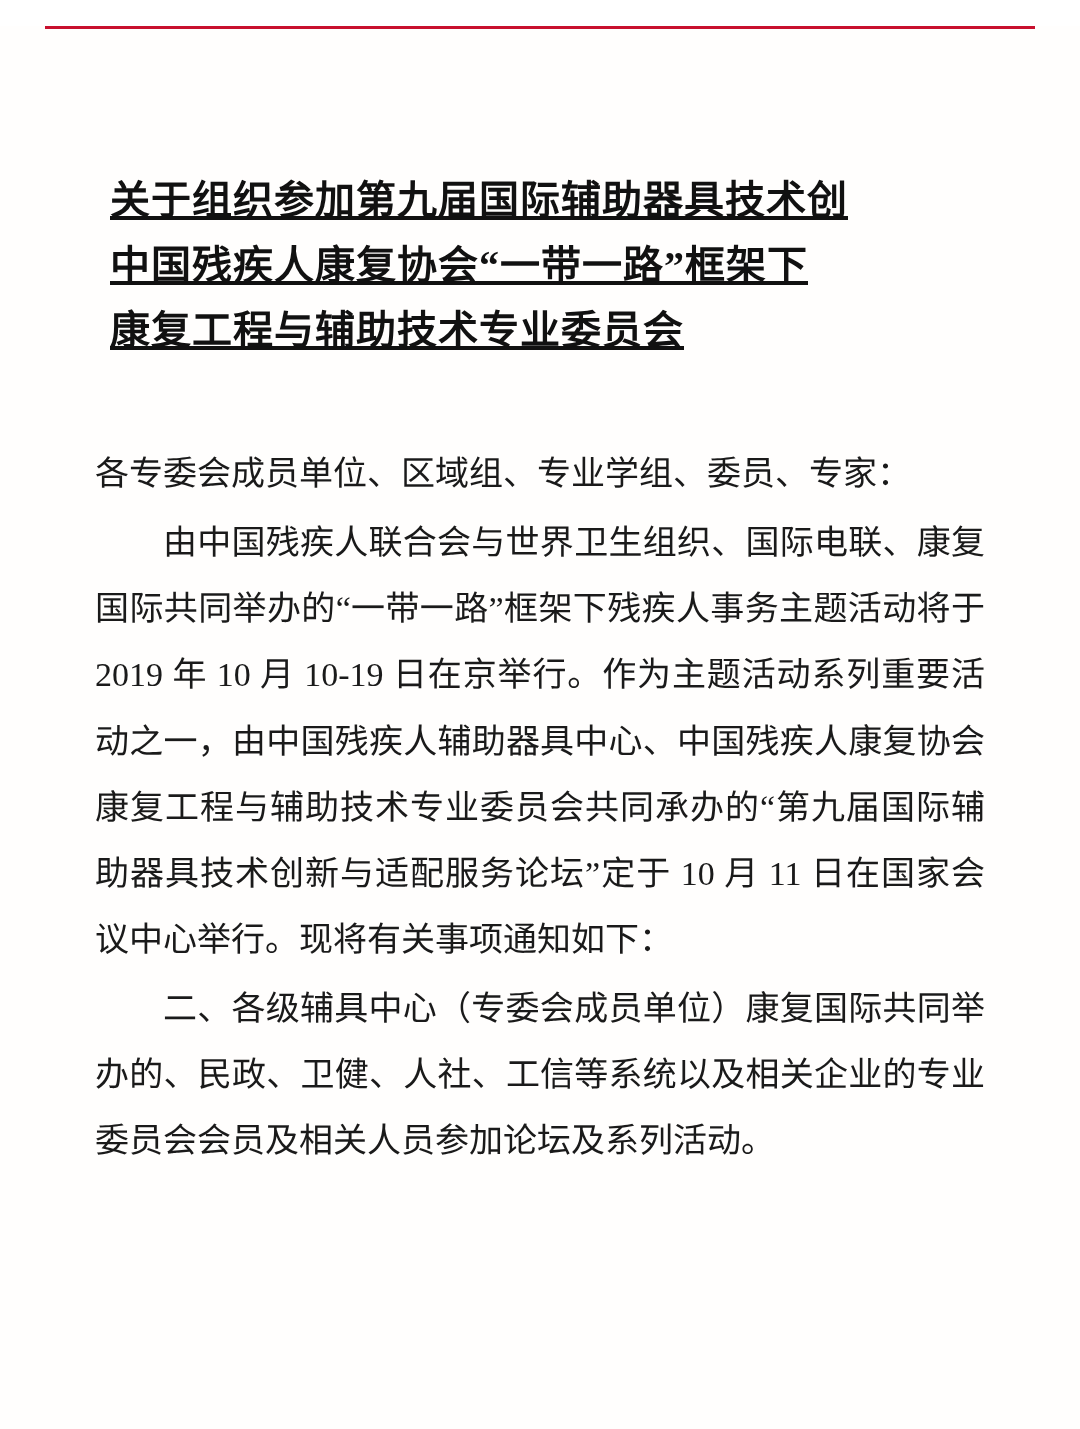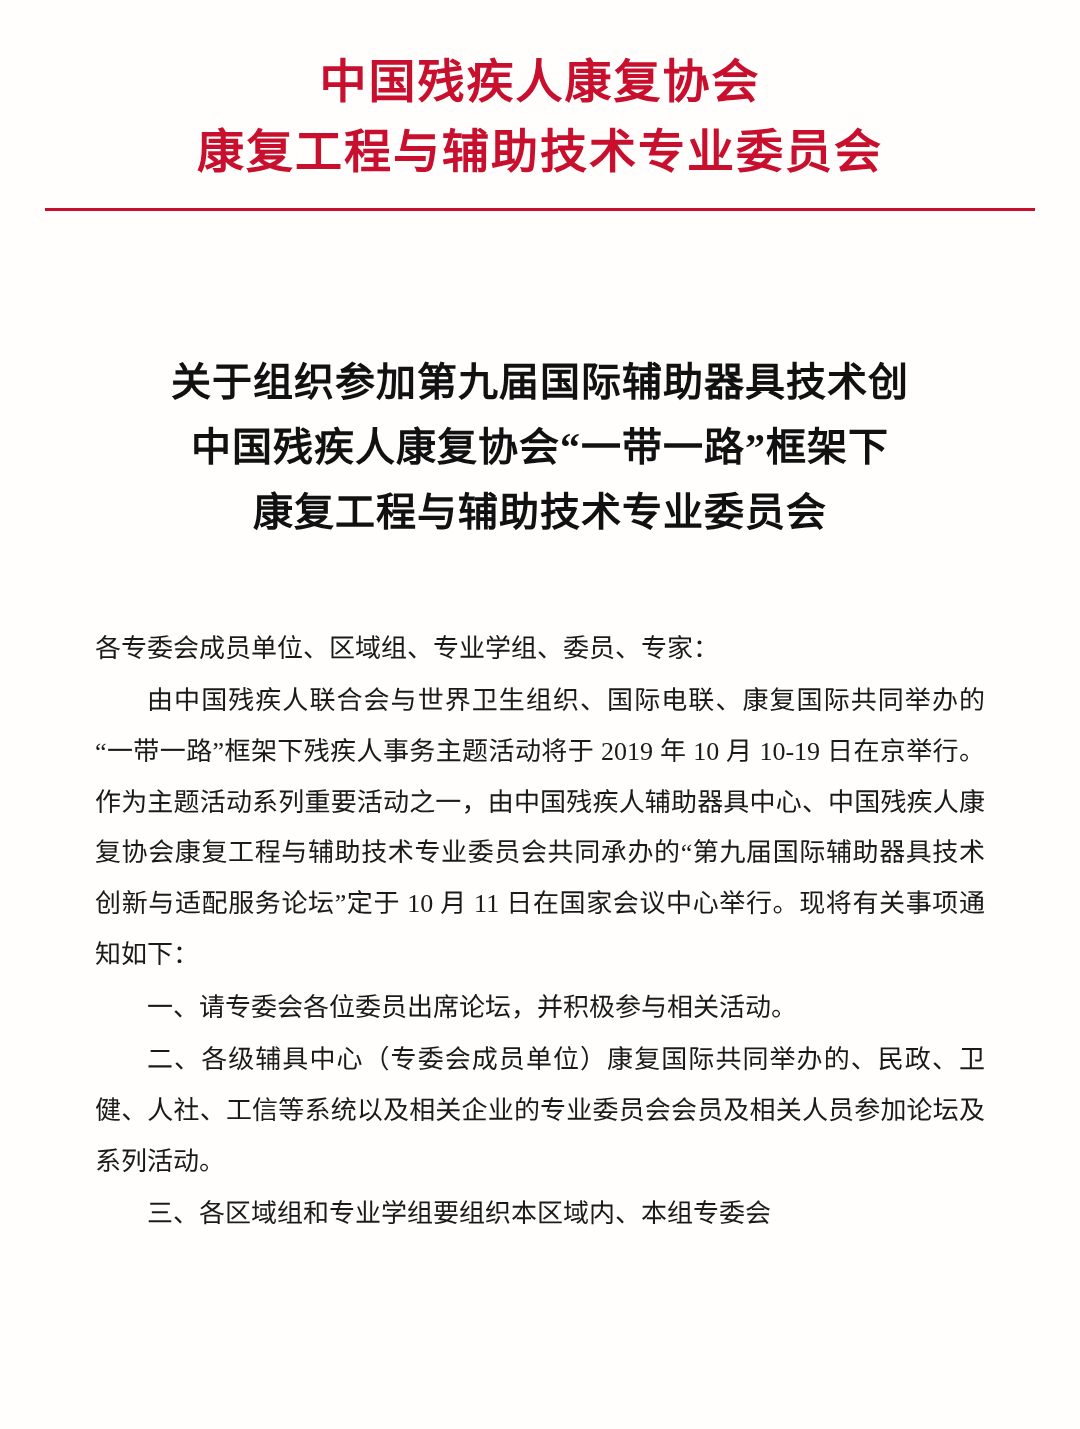--- a/index.html
+++ b/index.html
@@ -47,37 +47,38 @@
   .red-rule {
     margin: 26px 45px 0 45px;
     height: 3px;
     background: #c8102e;
     border: none;
   }
   
   .doc-title {
     margin: 140px auto 0 auto;
     width: 860px;
-    text-align: center;
+    text-align: left;
     font-size: 40px;
     font-weight: bold;
     line-height: 1.62;
     letter-spacing: 1px;
     color: #111111;
     font-family: "Liberation Serif", "DejaVu Serif", serif;
+    text-decoration: underline;
   }
   .doc-title .tline {
     display: block;
     white-space: nowrap;
   }
   
   .body-text {
     margin: 78px auto 0 auto;
     width: 890px;
-    font-size: 26px;
+    font-size: 34px;
     line-height: 1.95;
     color: #1a1a1a;
     text-align: justify;
     font-family: "Liberation Serif", "DejaVu Serif", serif;
   }
   .body-text p {
     margin: 0 0 2px 0;
     text-indent: 0;
   }
   .body-text p.indent {
@@ -88,35 +89,29 @@
   }
   .page-bottom-fade {
     height: 26px;
   }
 </style>
 </head>
 <body>
 
 <div class="page">
 
-  <div class="letterhead">
-    <div class="letterhead-line l1">中国残疾人康复协会</div>
-    <div class="letterhead-line l2">康复工程与辅助技术专业委员会</div>
-  </div>
 
   <hr class="red-rule">
 
   <div class="doc-title">
     <span class="tline">关于组织参加第九届国际辅助器具技术创</span>
     <span class="tline">中国残疾人康复协会“一带一路”框架下</span>
     <span class="tline">康复工程与辅助技术专业委员会</span>
   </div>
 
   <div class="body-text">
     <p class="salutation">各专委会成员单位、区域组、专业学组、委员、专家：</p>
     <p class="indent">由中国残疾人联合会与世界卫生组织、国际电联、康复国际共同举办的“一带一路”框架下残疾人事务主题活动将于 2019 年 10 月 10-19 日在京举行。作为主题活动系列重要活动之一，由中国残疾人辅助器具中心、中国残疾人康复协会康复工程与辅助技术专业委员会共同承办的“第九届国际辅助器具技术创新与适配服务论坛”定于 10 月 11 日在国家会议中心举行。现将有关事项通知如下：</p>
-    <p class="indent">一、请专委会各位委员出席论坛，并积极参与相关活动。</p>
     <p class="indent">二、各级辅具中心（专委会成员单位）康复国际共同举办的、民政、卫健、人社、工信等系统以及相关企业的专业委员会会员及相关人员参加论坛及系列活动。</p>
-    <p class="indent">三、各区域组和专业学组要组织本区域内、本组专委会</p>
     <div class="page-bottom-fade"></div>
   </div>
 
 </div>
 
 </body></html>

